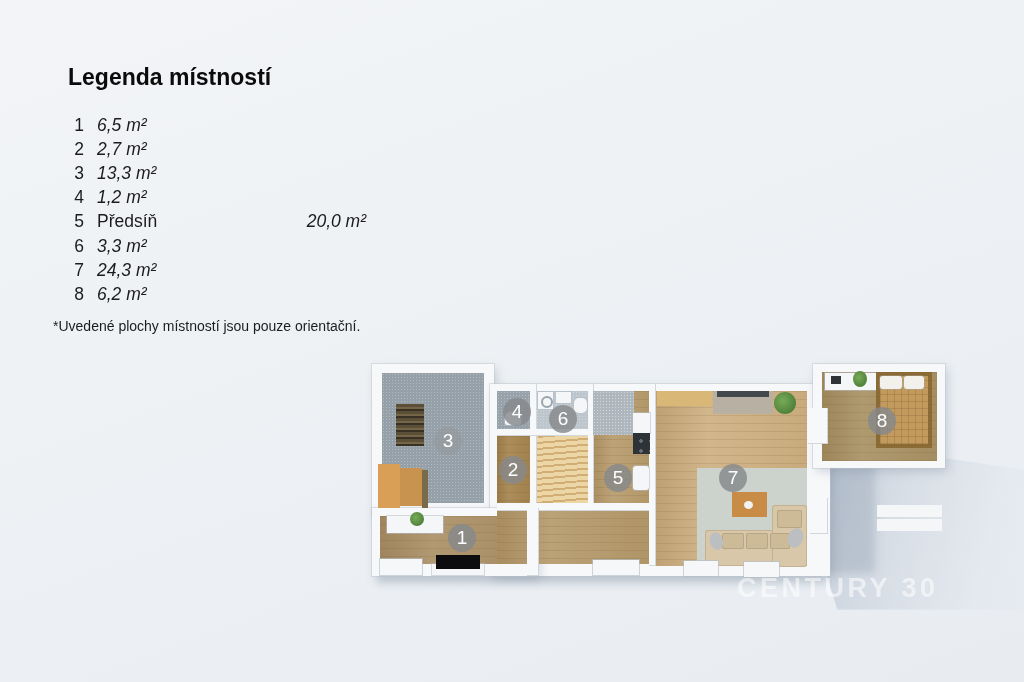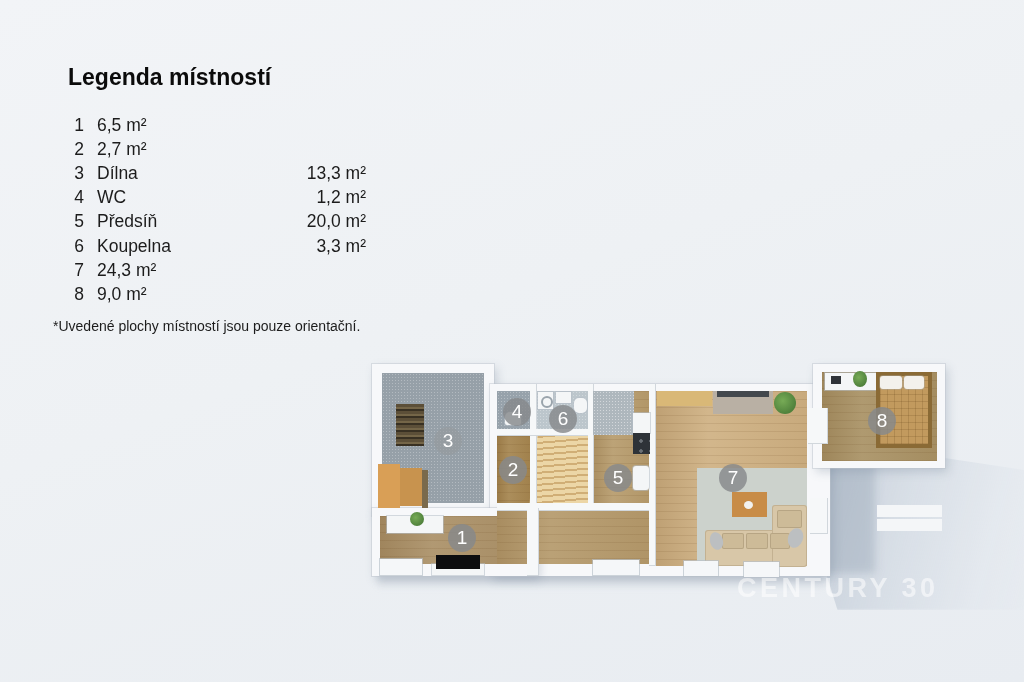--- a/index.html
+++ b/index.html
@@ -7,21 +7,21 @@
     position:relative;width:1024px;height:682px;overflow:hidden;
     background:linear-gradient(160deg,#f2f4f7 0%,#eef1f4 45%,#e8ecf1 100%);
     font-family:"Liberation Sans",sans-serif;
   }
   
   .legend-title{position:absolute;left:68px;top:64px;font-size:23px;font-weight:bold;color:#0b0b0b;}
   .legend-list{position:absolute;left:68px;top:113px;width:298px;}
   .legend-row{display:flex;height:24.2px;align-items:center;font-size:17.5px;color:#1c1c1c;}
   .legend-row .num{width:16px;text-align:right;margin-right:13px;}
   .legend-row .name{flex:1;}
-  .legend-row .area{text-align:right;white-space:nowrap;}
+  .legend-row .area{text-align:right;white-space:nowrap;font-style:italic;}
   .legend-footnote{position:absolute;left:53px;top:318px;font-size:14px;color:#1c1c1c;}
   
   .plan{position:absolute;left:370px;top:360px;width:655px;height:260px;}
   .plan *{position:absolute;}
   .blk{background:#f7f8fa;box-shadow:0 0 0 1px rgba(188,196,205,.45),3px 4px 9px rgba(120,135,155,.30);z-index:1;}
   .iwall{background:#f6f8f9;box-shadow:inset -1px -1px 0 rgba(178,188,197,.55);z-index:3;}
   .floor{z-index:2;}
   .wood{background-color:#b99a6c;
     background-image:repeating-linear-gradient(180deg,rgba(105,70,30,.12) 0 1px,transparent 1px 8px),
     linear-gradient(90deg,rgba(90,60,25,.14),rgba(255,255,255,.07) 35%,rgba(90,60,25,.06));}
@@ -63,45 +63,42 @@
     <div class="legend-row">
       <span class="num">1</span>
       <span class="area">6,5 m²</span>
     </div>
     <div class="legend-row">
       <span class="num">2</span>
       <span class="area">2,7 m²</span>
     </div>
     <div class="legend-row">
       <span class="num">3</span>
-      <span class="name">Dílna</span>
       <span class="area">13,3 m²</span>
     </div>
     <div class="legend-row">
       <span class="num">4</span>
-      <span class="name">WC</span>
       <span class="area">1,2 m²</span>
     </div>
     <div class="legend-row">
       <span class="num">5</span>
       <span class="name">Předsíň</span>
       <span class="area">20,0 m²</span>
     </div>
     <div class="legend-row">
       <span class="num">6</span>
-      <span class="name">Koupelna</span>
       <span class="area">3,3 m²</span>
     </div>
     <div class="legend-row">
       <span class="num">7</span>
       <span class="area">24,3 m²</span>
     </div>
     <div class="legend-row">
       <span class="num">8</span>
-      <span class="area">9,0 m²</span>
+      <span class="area">6,2 m²</span>
     </div>
   </div>
 
   <div class="legend-footnote">*Uvedené plochy místností jsou pouze orientační.</div>
 
   <div class="plan">
 
     <div class="shadow" style="left:8px;top:213px;width:446px;height:16px;background:linear-gradient(180deg,rgba(140,155,172,.38),rgba(140,155,172,0));filter:blur(3px);"></div>
     <div class="shadow" style="left:445px;top:90px;width:225px;height:160px;filter:blur(1px);
                 background:linear-gradient(105deg,rgba(167,180,196,.55) 0%,rgba(190,201,214,.40) 40%,rgba(212,220,230,.22) 75%,rgba(222,228,236,.08) 100%);

